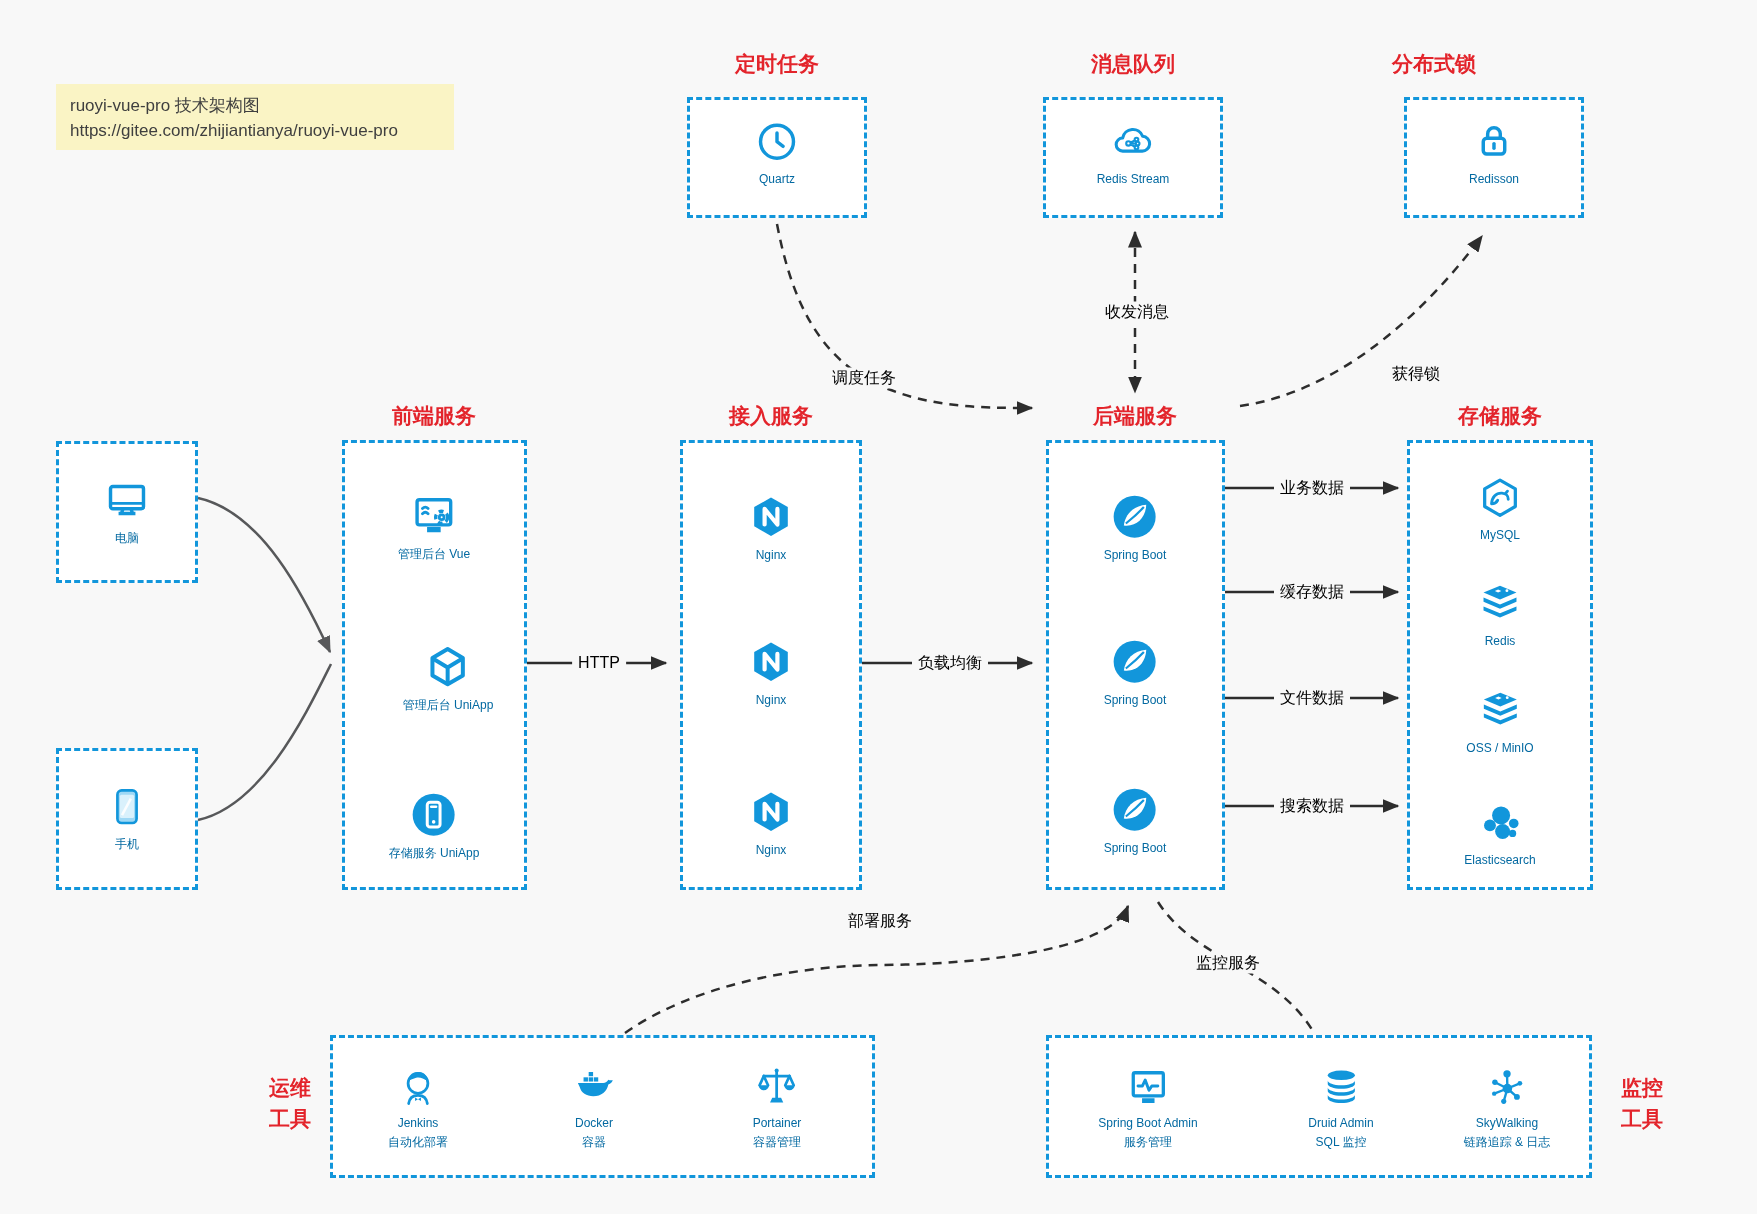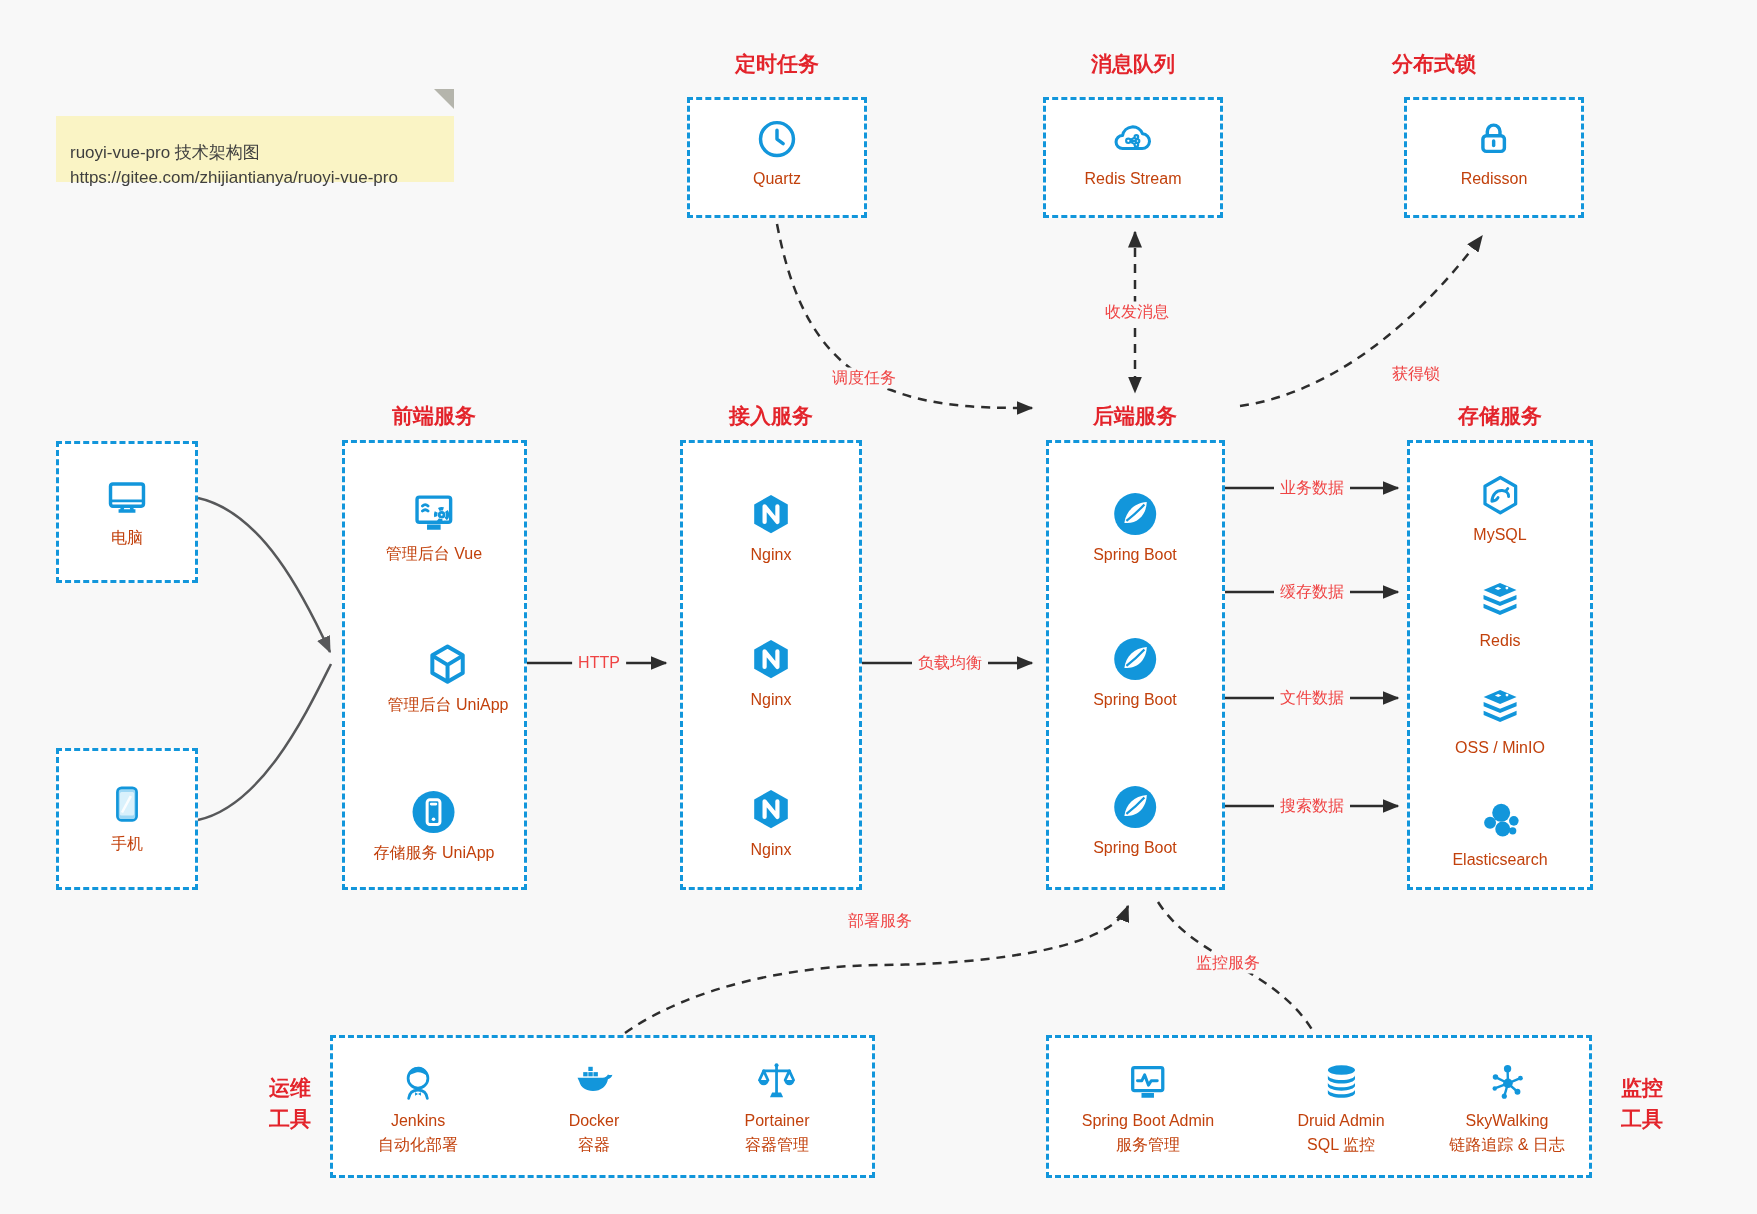--- a/index.html
+++ b/index.html
@@ -19,32 +19,32 @@
 
   .col-title{position:absolute;transform:translateX(-50%);color:var(--title-red);
     font-weight:700;font-size:21px;white-space:nowrap;z-index:3;}
 
   .side-label{position:absolute;transform:translateX(-50%);color:var(--title-red);
     font-weight:700;font-size:21px;line-height:31px;text-align:center;z-index:3;white-space:nowrap;}
 
   .node{position:absolute;transform:translate(-50%,-50%);display:flex;flex-direction:column;
     align-items:center;gap:7px;z-index:4;}
   .node .ic{display:block;line-height:0;color:var(--accent-blue);}
-  .node-label{color:#c2410c;font-size:16px;white-space:nowrap;text-align:center;line-height:1.3;}
+  .node-label{color:#0369a1;font-size:12px;white-space:nowrap;text-align:center;line-height:1.3;}
 
   .edge-label{position:absolute;transform:translate(-50%,-50%);background:var(--canvas-bg);
-    padding:0 6px;color:#ef4444;font-size:16px;white-space:nowrap;z-index:6;}
+    padding:0 6px;color:#000000;font-size:16px;white-space:nowrap;z-index:6;}
 
   #wires{position:absolute;left:0;top:0;z-index:5;pointer-events:none;}
   .wire-dark{stroke:var(--arrow-dark);stroke-width:2.5;fill:none;}
   .wire-dashed{stroke:var(--arrow-dark);stroke-width:2.5;fill:none;stroke-dasharray:9 7;}
   .wire-gray{stroke:var(--client-arrow-gray);stroke-width:2.5;fill:none;}
 
-  .note{position:absolute;left:56px;top:116px;width:398px;height:66px;background:var(--note-bg);
-    box-sizing:border-box;padding:24px 0 0 14px;font-size:17px;line-height:25px;color:#3f3f3f;z-index:2;}
+  .note{position:absolute;left:56px;top:84px;width:398px;height:66px;background:var(--note-bg);
+    box-sizing:border-box;padding:9px 0 0 14px;font-size:17px;line-height:25px;color:#3f3f3f;z-index:2;}
   .note-fold{position:absolute;left:434px;top:89px;width:0;height:0;z-index:1;
     border-left:20px solid transparent;border-top:20px solid #b5b5ac;}
 </style>
 </head>
 <body>
 
 <div id="canvas">
 
   <div class="note-fold"></div>
   <div class="note">

